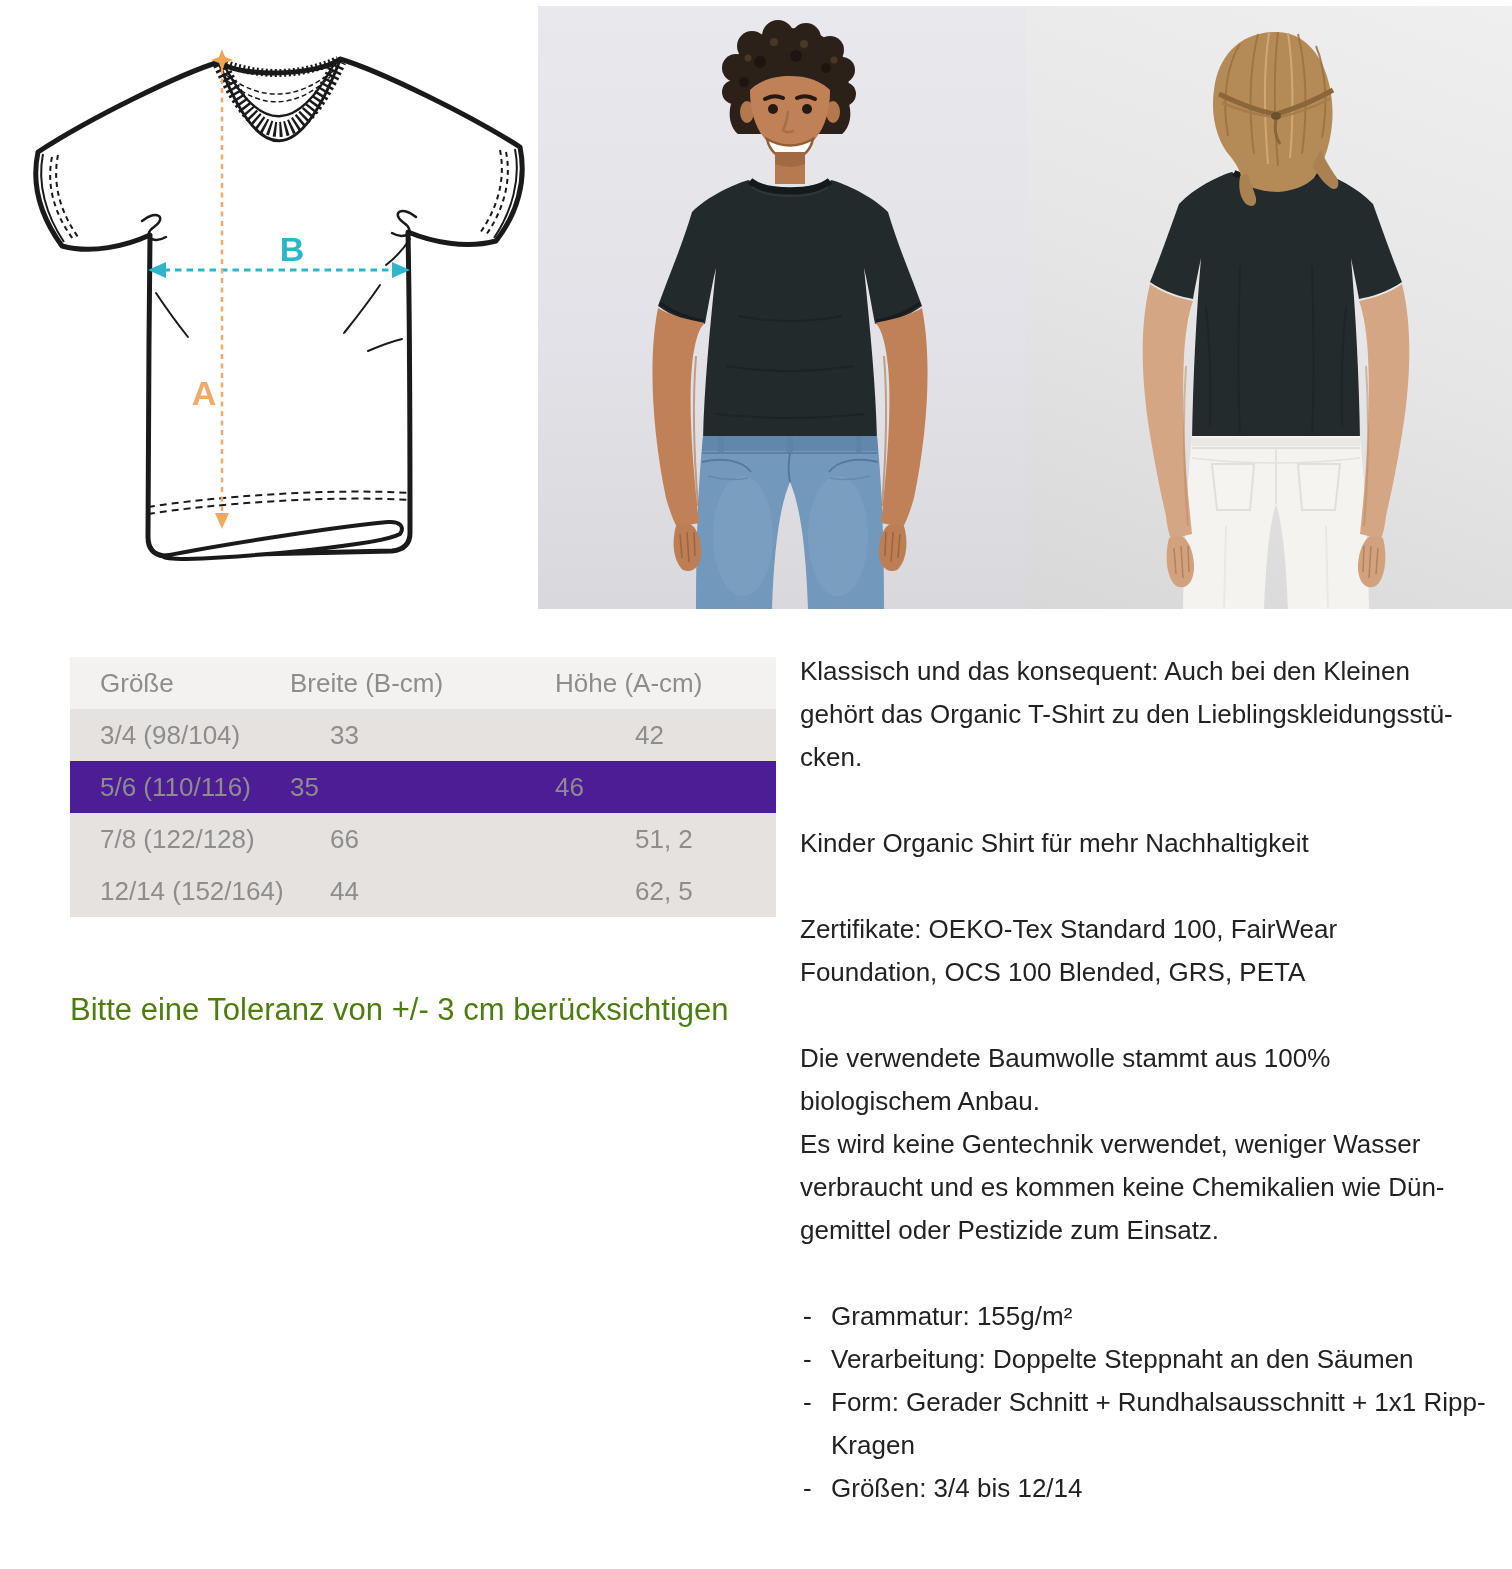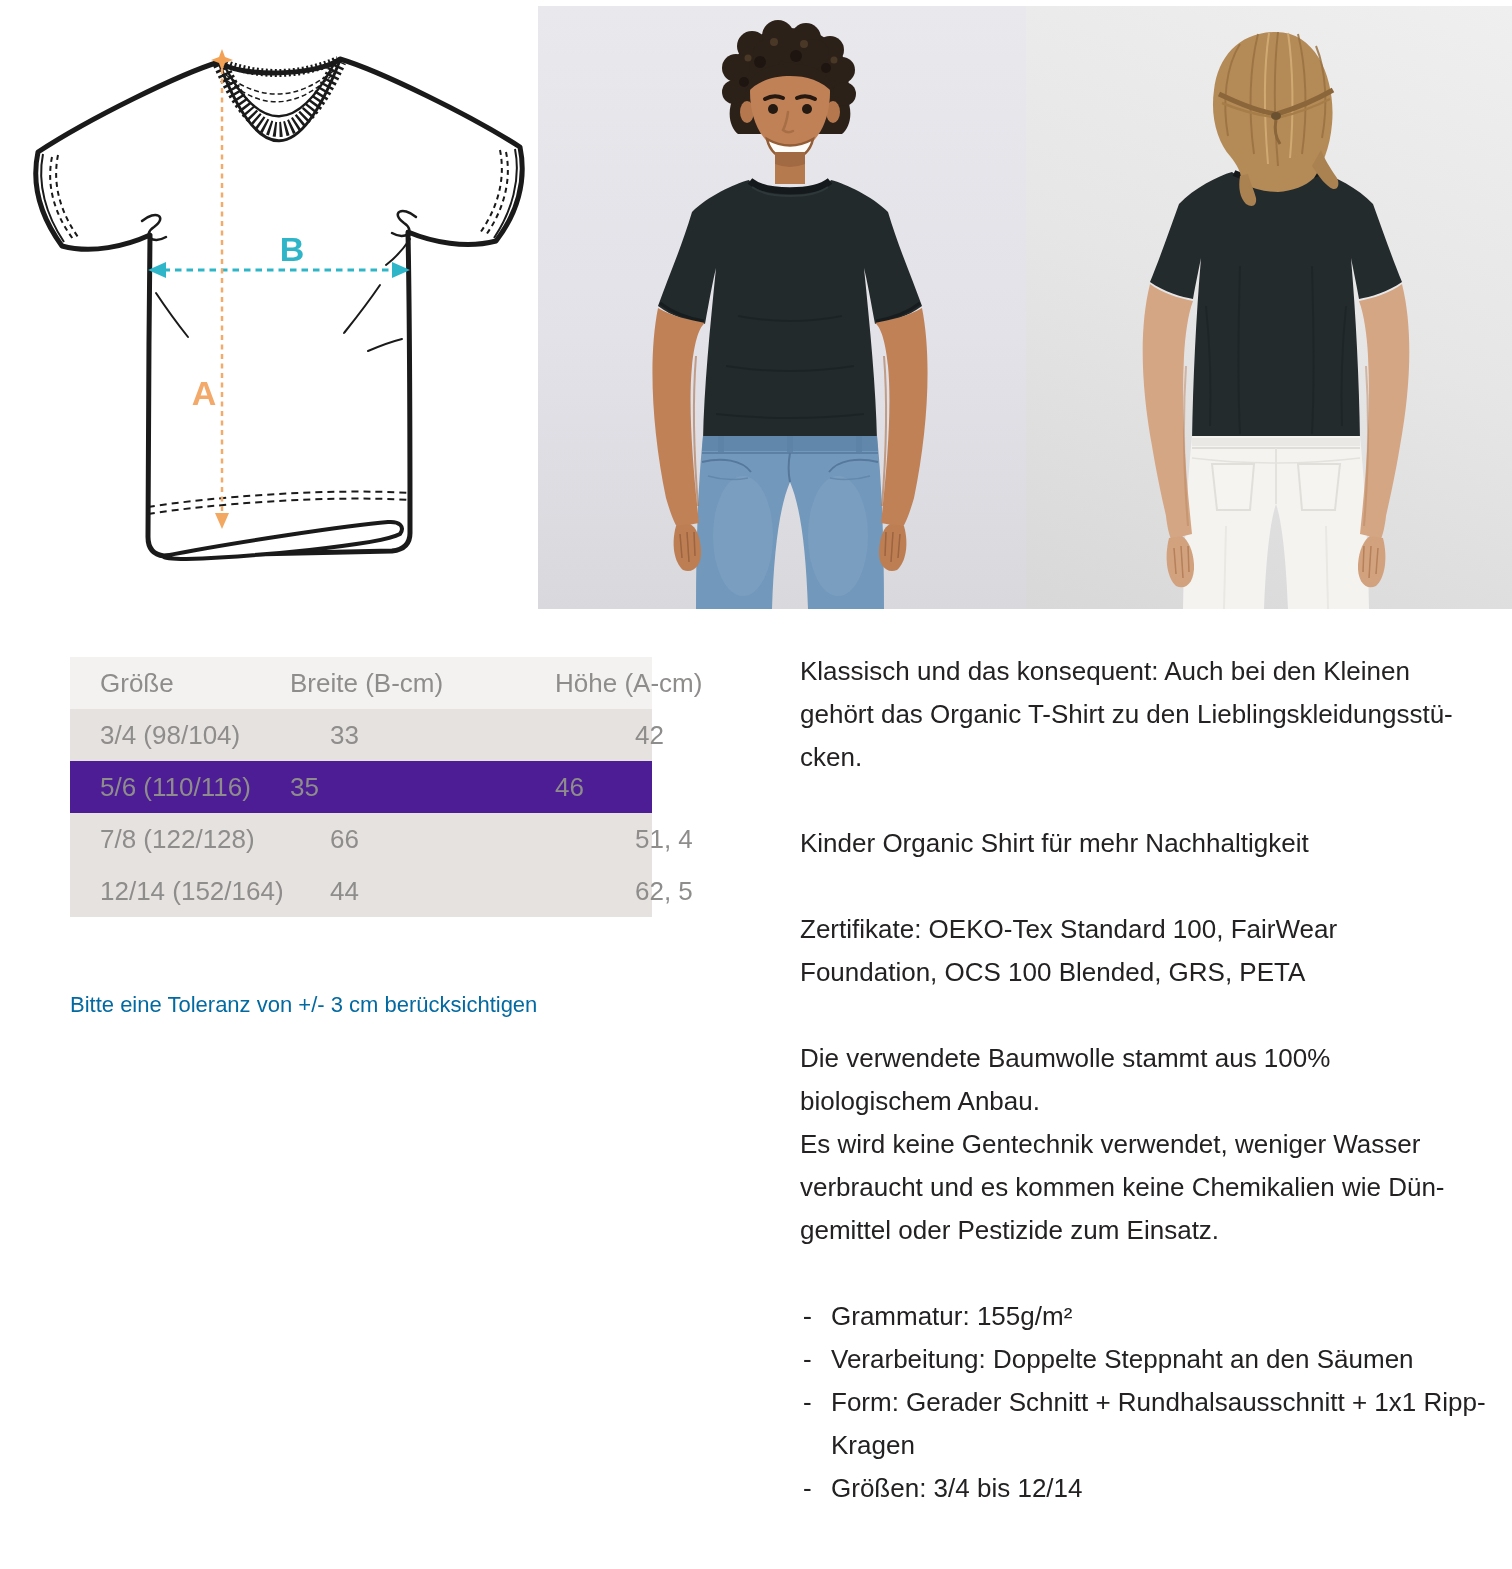--- a/index.html
+++ b/index.html
@@ -9,29 +9,29 @@
   }
   .abs{position:absolute;}
   
   .diagram{left:30px;top:45px;width:500px;height:520px;}
   
   .photo{top:6px;height:603px;overflow:hidden;}
   .photo-front{left:538px;width:488px;background:linear-gradient(180deg,#e9e8ed 0%,#e3e2e8 55%,#d9d8dd 100%);}
   .photo-back{left:1026px;width:486px;background:linear-gradient(200deg,#f0efef 0%,#e7e6e7 50%,#d9d8d9 100%);}
   .photo svg{display:block;}
   
-  .size-table{left:70px;top:657px;width:582px;}
+  .size-table{left:70px;top:657px;width:706px;}
   .trow{display:grid;grid-template-columns:220px 265px 221px;height:52px;align-items:center;
         font-size:26px;color:#8f8d8c;}
   .trow > div:first-child{padding-left:30px;}
   .thead{background:#f4f2f0;}
   .row-a{background:#e5e2e0;gap:40px;}
   .row-b{background:#4c1d95;}
   
-  .tolerance{left:70px;top:992px;font-size:22px;color:#0369a1;}
+  .tolerance{left:70px;top:992px;font-size:31px;color:#4d7c0f;}
   
   .description{left:800px;top:650px;width:714px;font-size:26px;line-height:43px;color:#232122;}
   .para{margin:0 0 43px 0;}
   .bullets{margin:0;}
   .bullet{position:relative;padding-left:31px;}
   .bullet .dash{position:absolute;left:3px;top:0;}
 </style>
 </head>
 <body>
 
@@ -283,21 +283,21 @@
     <div>42</div>
   </div>
   <div class="trow row-b">
     <div>5/6 (110/116)</div>
     <div>35</div>
     <div>46</div>
   </div>
   <div class="trow row-a">
     <div>7/8 (122/128)</div>
     <div>66</div>
-    <div>51, 4</div>
+    <div>51, 2</div>
   </div>
   <div class="trow row-a">
     <div>12/14 (152/164)</div>
     <div>44</div>
     <div>62, 5</div>
   </div>
 </div>
 
 <div class="abs tolerance">Bitte eine Toleranz von +/- 3 cm berücksichtigen</div>
 

